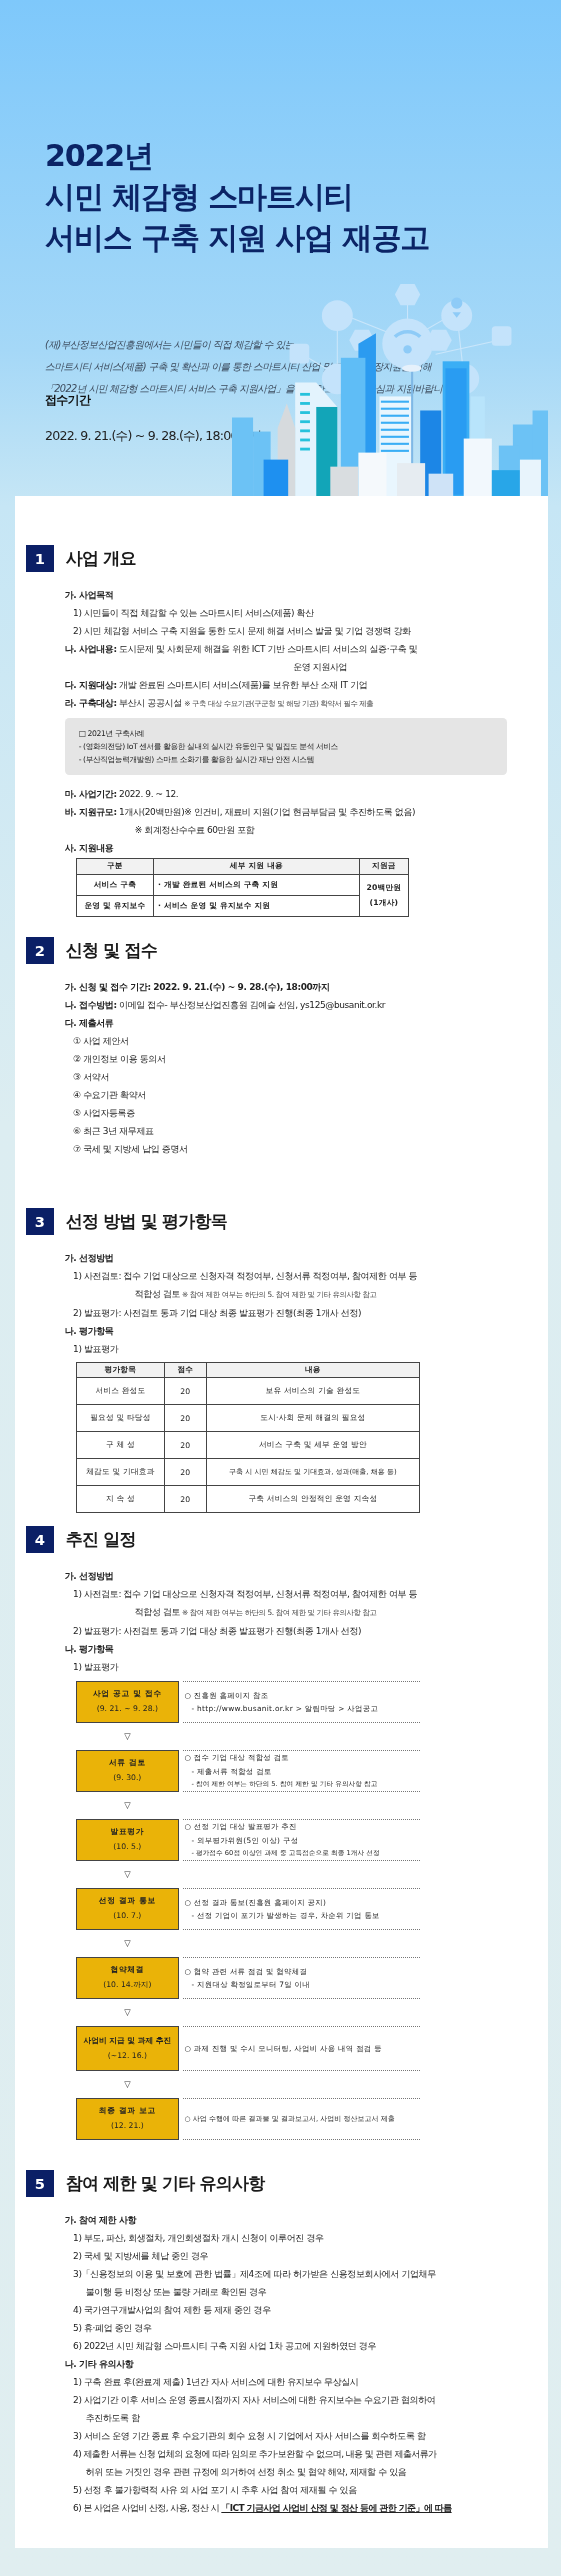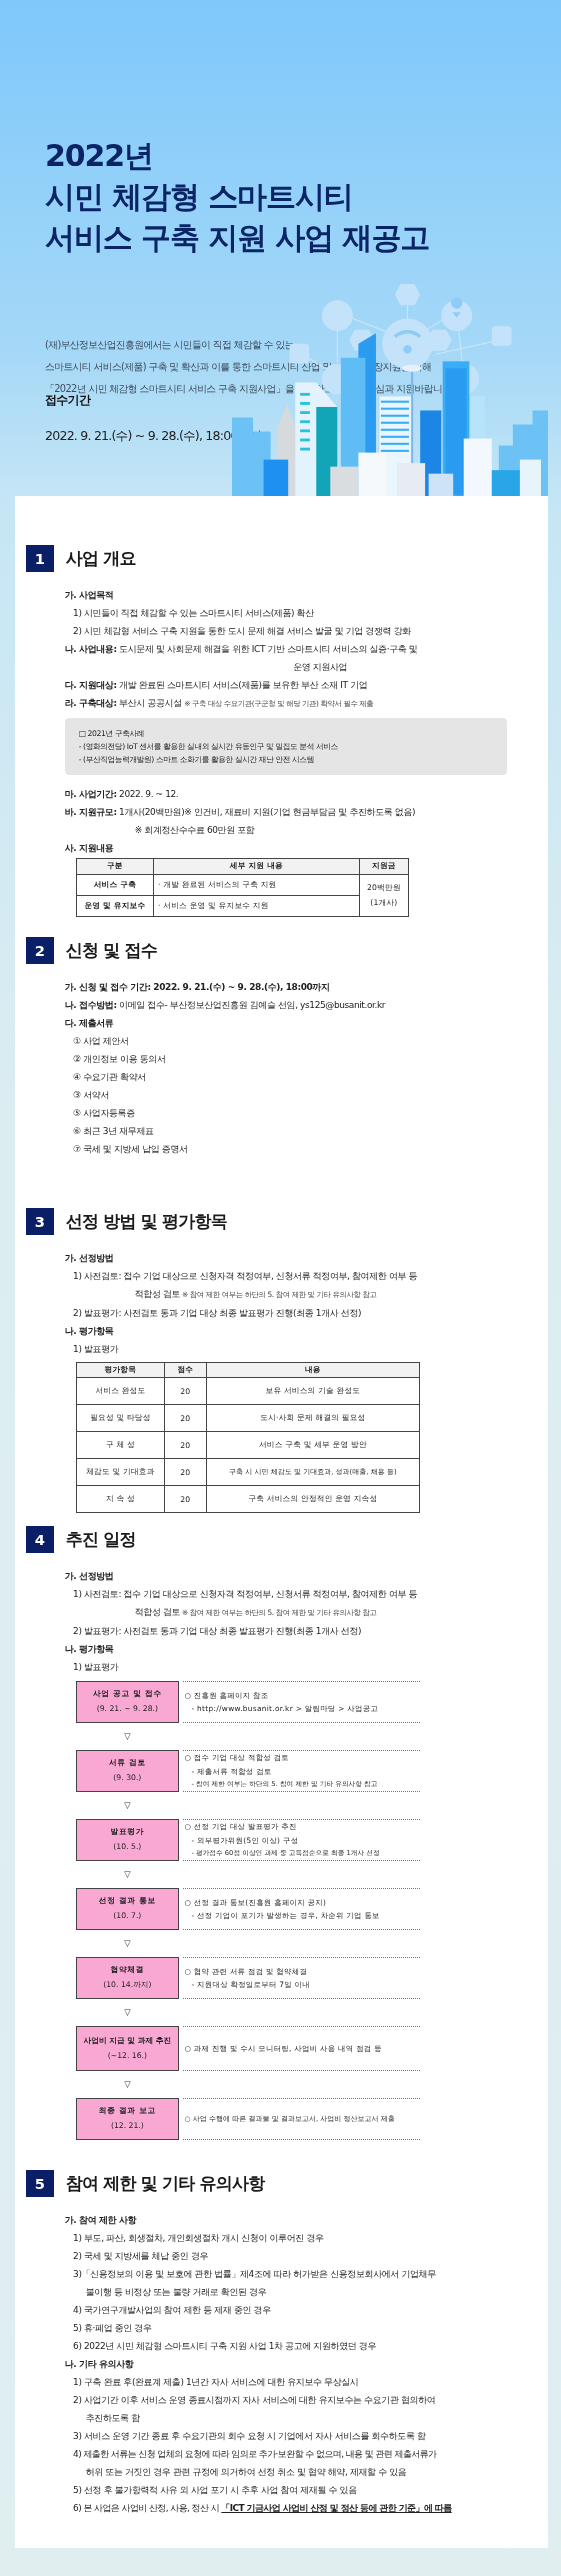--- a/index.html
+++ b/index.html
@@ -17,21 +17,21 @@
     .hero-title {
       position: absolute; left: 45px; top: 135px;
       font-size: 30px; font-weight: bold; line-height: 41px;
       color: #0b2466; letter-spacing: -1.1px;
     }
     .hero-title div { white-space: nowrap; }
     .hero-desc {
       position: absolute; left: 45px; top: 334px;
       font-size: 9.8px; line-height: 22px; color: #3c4a5c; letter-spacing: -0.6px;
     }
-    .hero-desc div { white-space: nowrap; }
+    .hero-desc div { white-space: nowrap; font-style: italic; }
     .period-label {
       position: absolute; left: 45px; top: 392px;
       font-size: 12px; font-weight: bold; color: #111; letter-spacing: -0.7px;
     }
     .period-value {
       position: absolute; left: 45px; top: 428px;
       font-size: 12.6px; color: #222; letter-spacing: -0.8px;
     }
     .city {
       position: absolute; left: 232px; top: 277px; width: 316px; height: 222px;
@@ -67,28 +67,28 @@
     }
     .infobox .line { font-size: 7.7px; line-height: 13.3px; }
     .underline { text-decoration: underline; font-weight: bold; }
     
     table.grid { border-collapse: collapse; font-family: "DejaVu Sans", sans-serif; }
     table.grid th, table.grid td {
       border: 0.7px solid #444; font-size: 7.7px; letter-spacing: 0.2px; color: #222;
     }
     table.grid th { background: #f2f2f2; font-weight: bold; height: 15.5px; text-align: center; }
     table.support { margin: 1.4px 0 0 11.2px; width: 333px; }
-    table.support td { height: 21px; }
+    table.support td { height: 21px; font-weight: bold; }
     table.eval { margin: 4.2px 0 0 11.2px; width: 344px; }
     table.eval td { height: 27px; text-align: center; }
     
     .sched { margin: 5.6px 0 0 11.2px; width: 344px; }
     .srow { display: flex; align-items: stretch; }
     .sbox {
-      width: 103px; border: 0.7px solid #444; background: #f9a8d4;
+      width: 103px; border: 0.7px solid #444; background: #eab308;
       display: flex; flex-direction: column; justify-content: center;
       font-size: 7.7px; line-height: 14.7px; text-align: center; flex-shrink: 0;
     }
     .sbox .st { font-weight: bold; letter-spacing: 0.7px; }
     .sdesc {
       flex: 1; margin-left: 4.2px;
       border-top: 0.7px dotted #777; border-bottom: 0.7px dotted #777;
       display: flex; flex-direction: column; justify-content: center;
       font-size: 7.4px; line-height: 13.3px; letter-spacing: 0.3px; padding-left: 1.4px;
     }
@@ -245,22 +245,22 @@
     <div class="sec-head">
       <div class="sec-num">2</div>
       <div class="sec-title">신청 및 접수</div>
     </div>
     <div class="body">
       <div class="line bold">가. 신청 및 접수 기간: 2022. 9. 21.(수) ~ 9. 28.(수), 18:00까지</div>
       <div class="line"><span class="bold">나. 접수방법:</span><span> 이메일 접수- 부산정보산업진흥원 김예슬 선임, ys125@busanit.or.kr</span></div>
       <div class="line bold">다. 제출서류</div>
       <div class="line ind1">① 사업 제안서</div>
       <div class="line ind1">② 개인정보 이용 동의서</div>
+      <div class="line ind1">③ 서약서</div>
       <div class="line ind1">④ 수요기관 확약서</div>
-      <div class="line ind1">③ 서약서</div>
       <div class="line ind1">⑤ 사업자등록증</div>
       <div class="line ind1">⑥ 최근 3년 재무제표</div>
       <div class="line ind1">⑦ 국세 및 지방세 납입 증명서</div>
     </div>
   </div>
 
   <div class="section" style="top:712px;">
     <div class="sec-head">
       <div class="sec-num">3</div>
       <div class="sec-title">선정 방법 및 평가항목</div>

